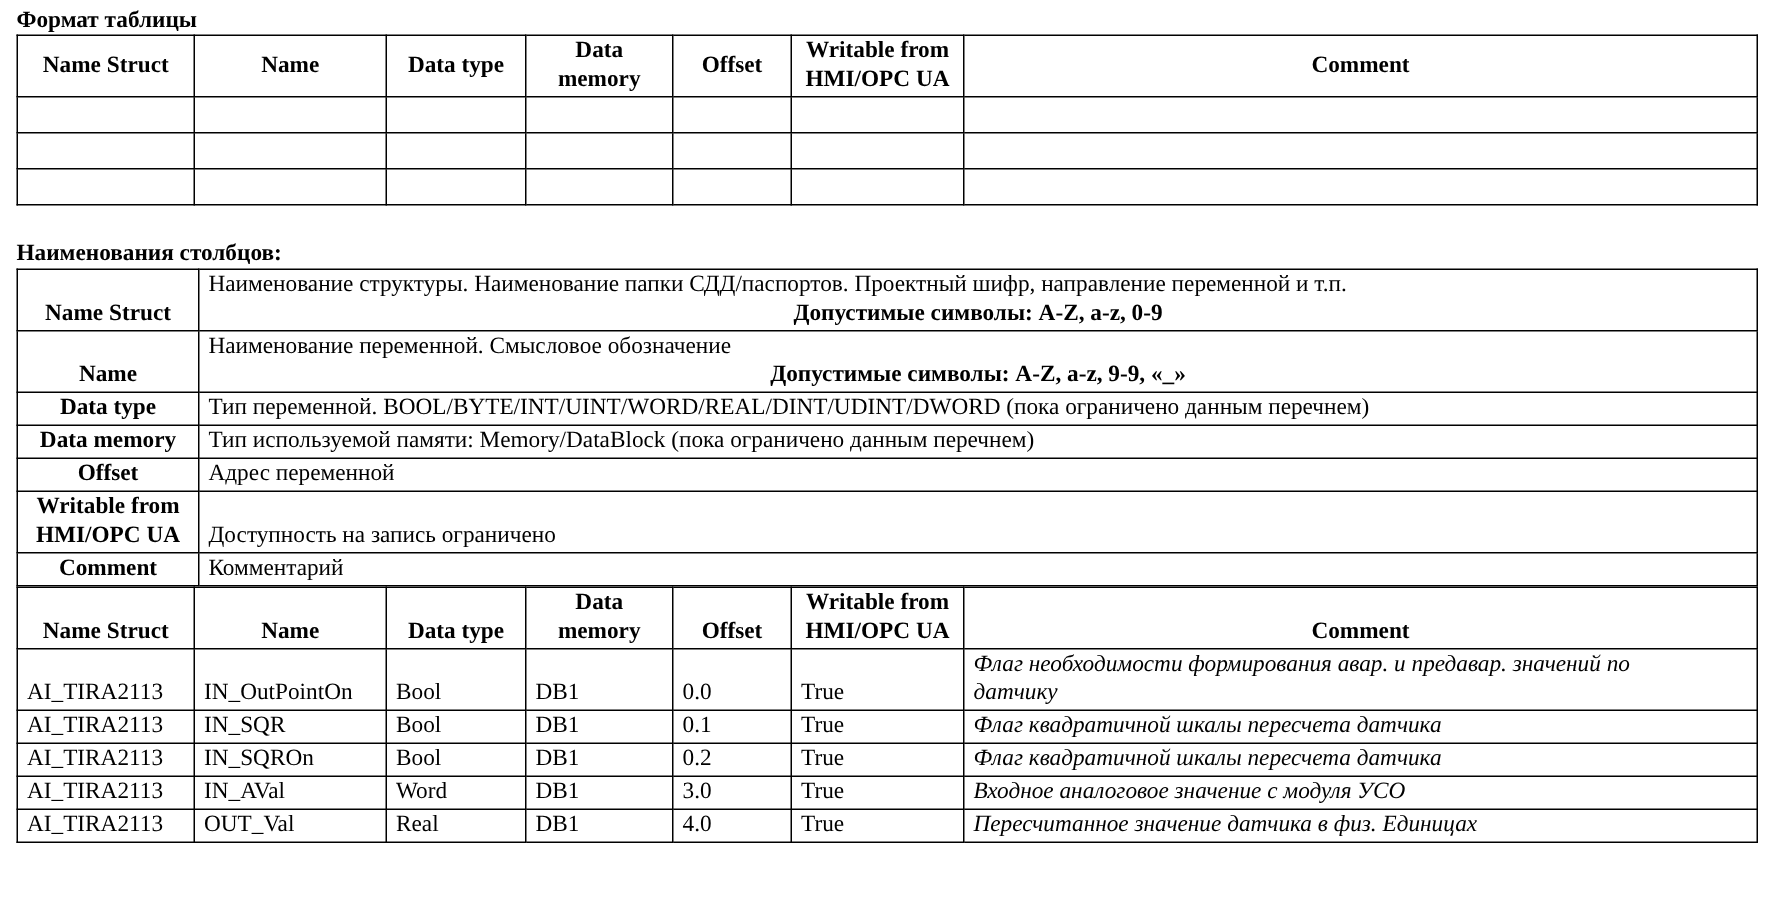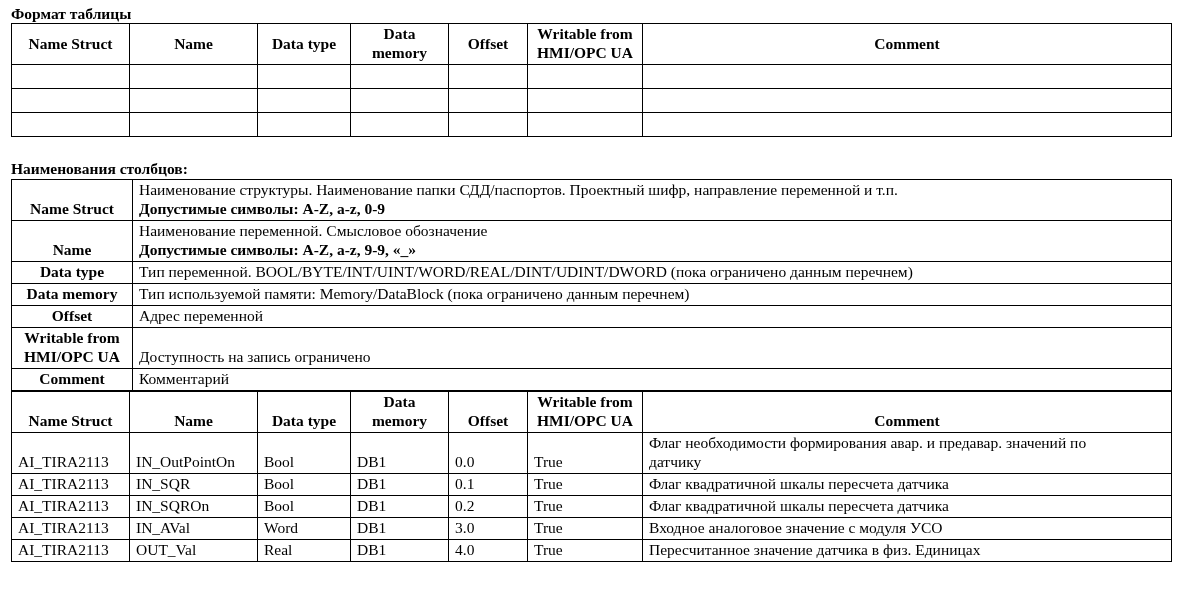--- a/index.html
+++ b/index.html
@@ -54,28 +54,28 @@
     vertical-align: bottom;
   }
   #columns-table tr:nth-child(1) { height: 39px; }
   #columns-table tr:nth-child(2) { height: 38px; }
   #columns-table tr:nth-child(3) { height: 21px; }
   #columns-table tr:nth-child(4) { height: 21px; }
   #columns-table tr:nth-child(5) { height: 22px; }
   #columns-table tr:nth-child(6) { height: 35px; }
   #columns-table tr:nth-child(7) { height: 21px; }
   .desc-line { display: block; }
-  .desc-line.bold { font-weight: bold; }
+  .desc-line.bold { font-weight: bold; text-align: center; }
 
   
   #example-table tr { height: 21px; }
   #example-table tr.header-row { height: 39px; }
   #example-table th { vertical-align: bottom; }
   #example-table tr.row-tall { height: 40px; }
-  #example-table td.comment-cell { white-space: pre-line; }
+  #example-table td.comment-cell { white-space: pre-line; font-style: italic; }
 </style>
 </head>
 <body>
 
 <div class="page">
 
   <div class="section-title" id="title-format">Формат таблицы</div>
 
   <table id="format-table">
     <colgroup>

